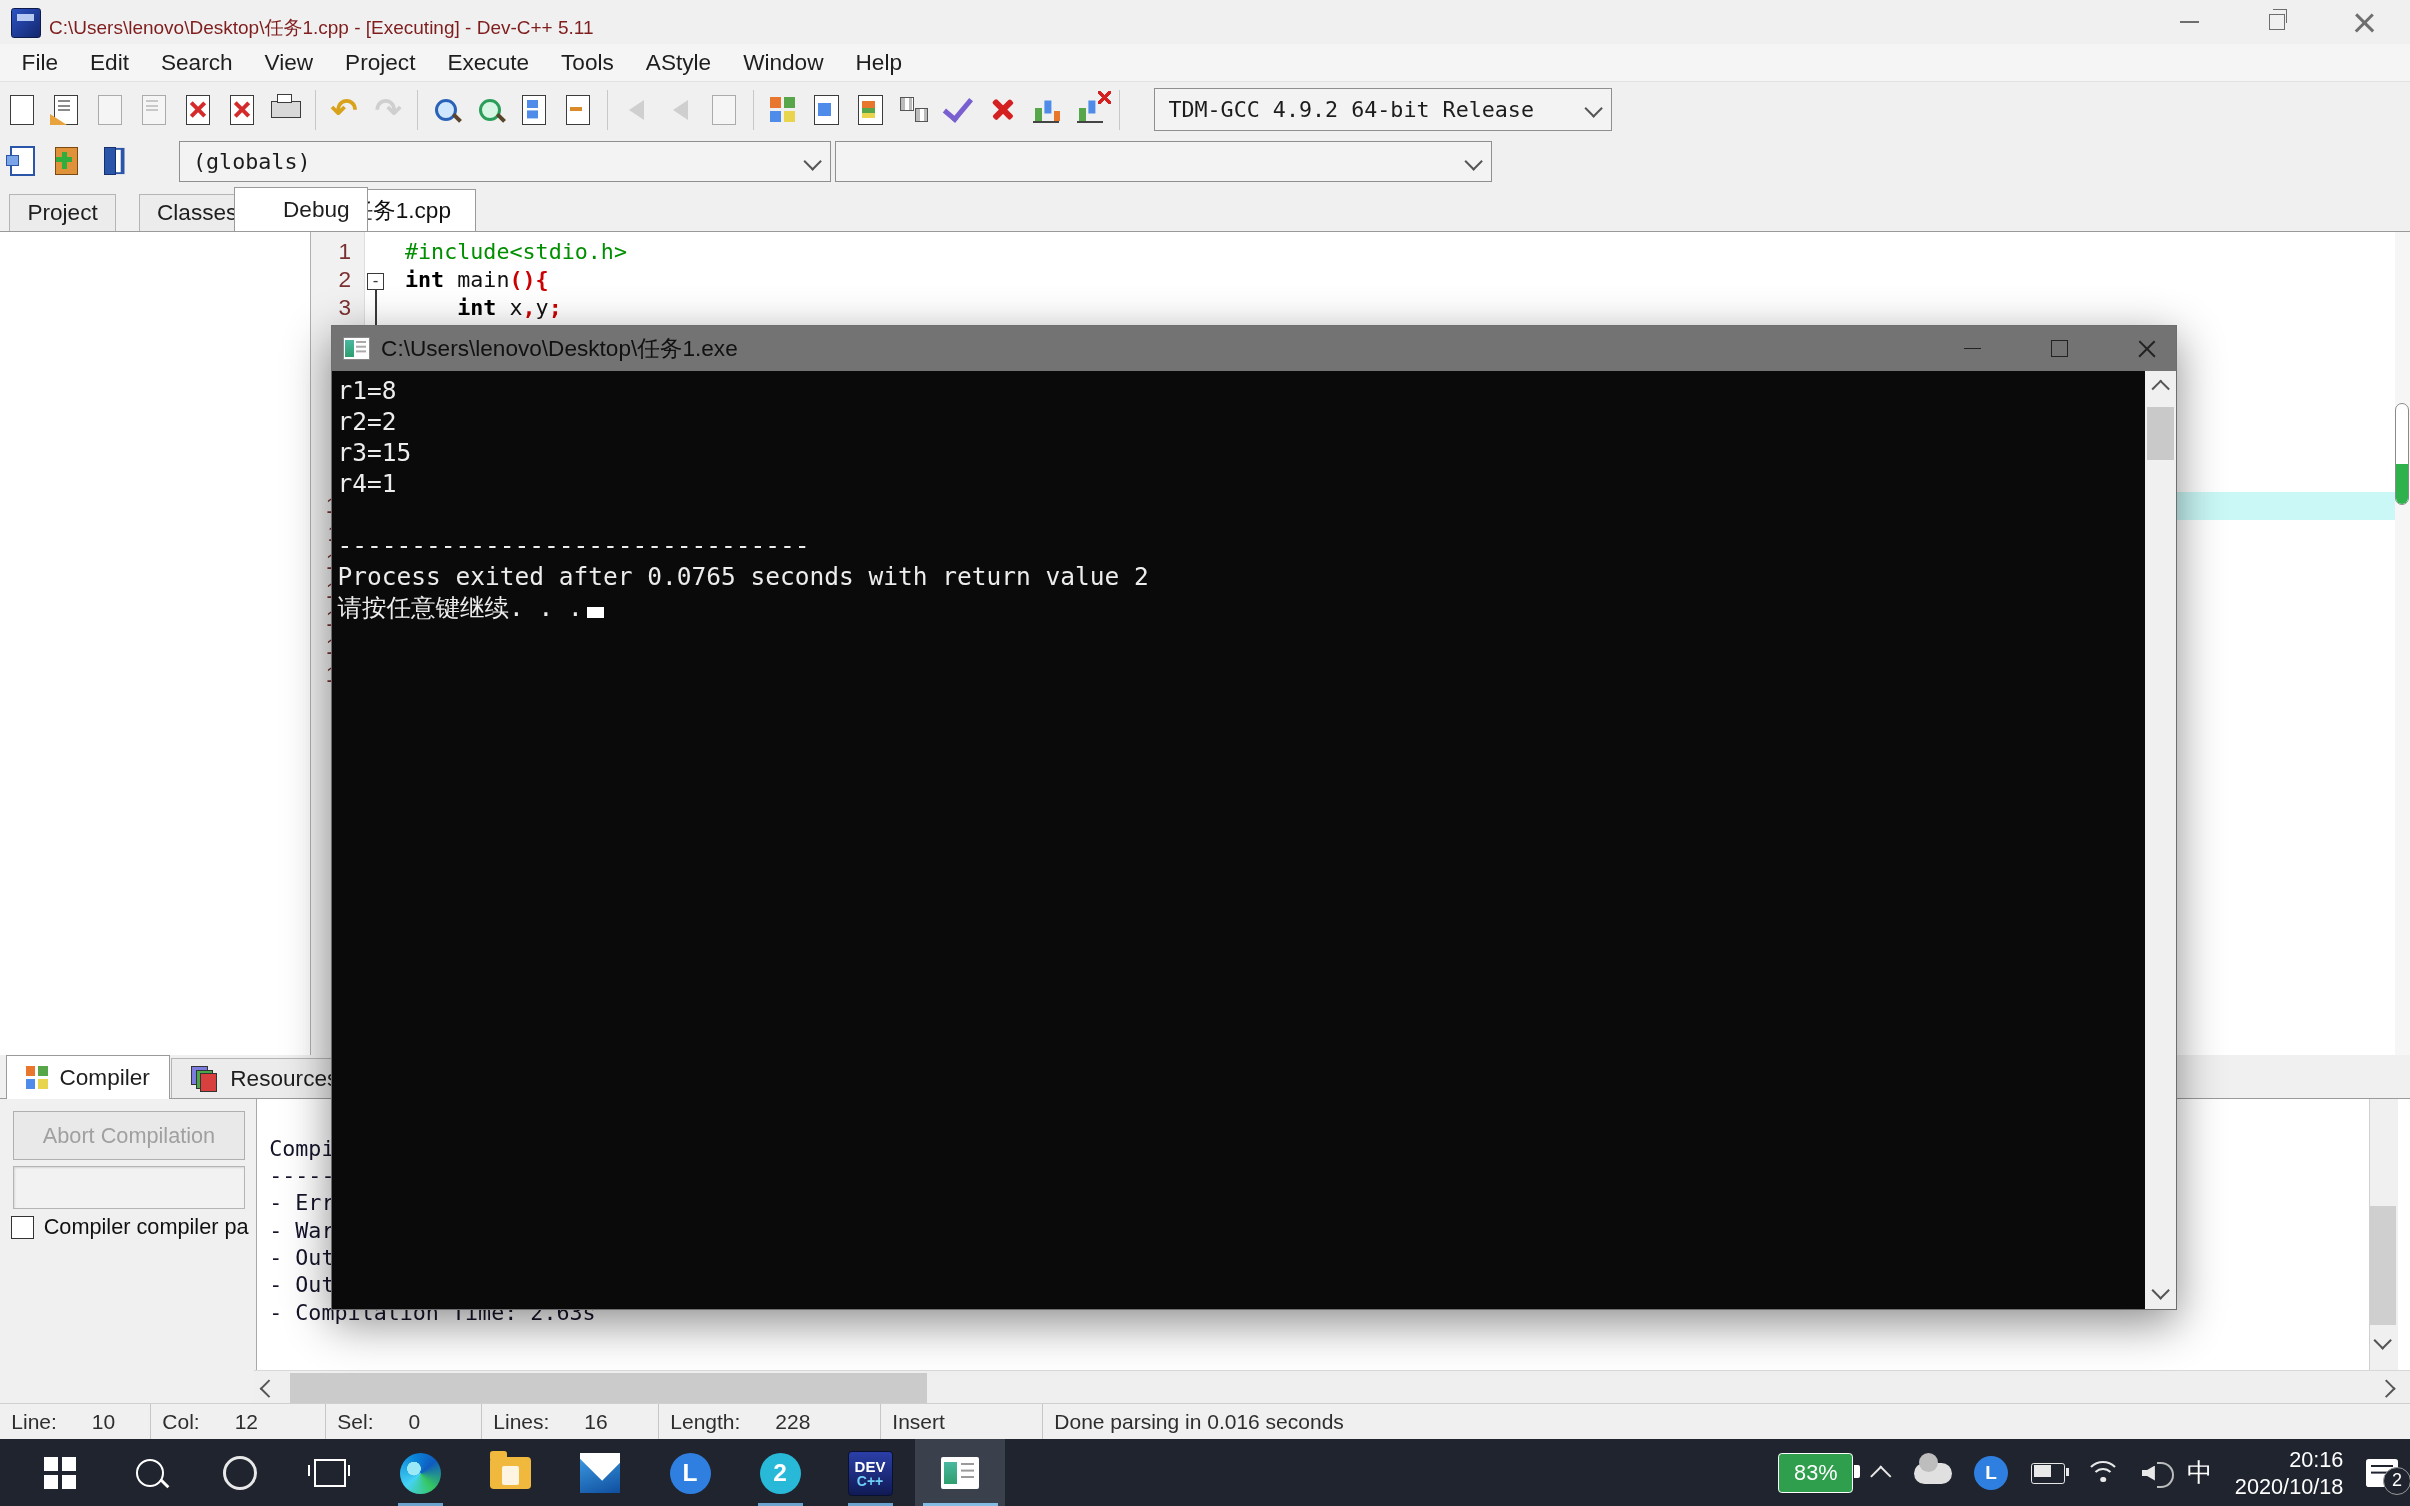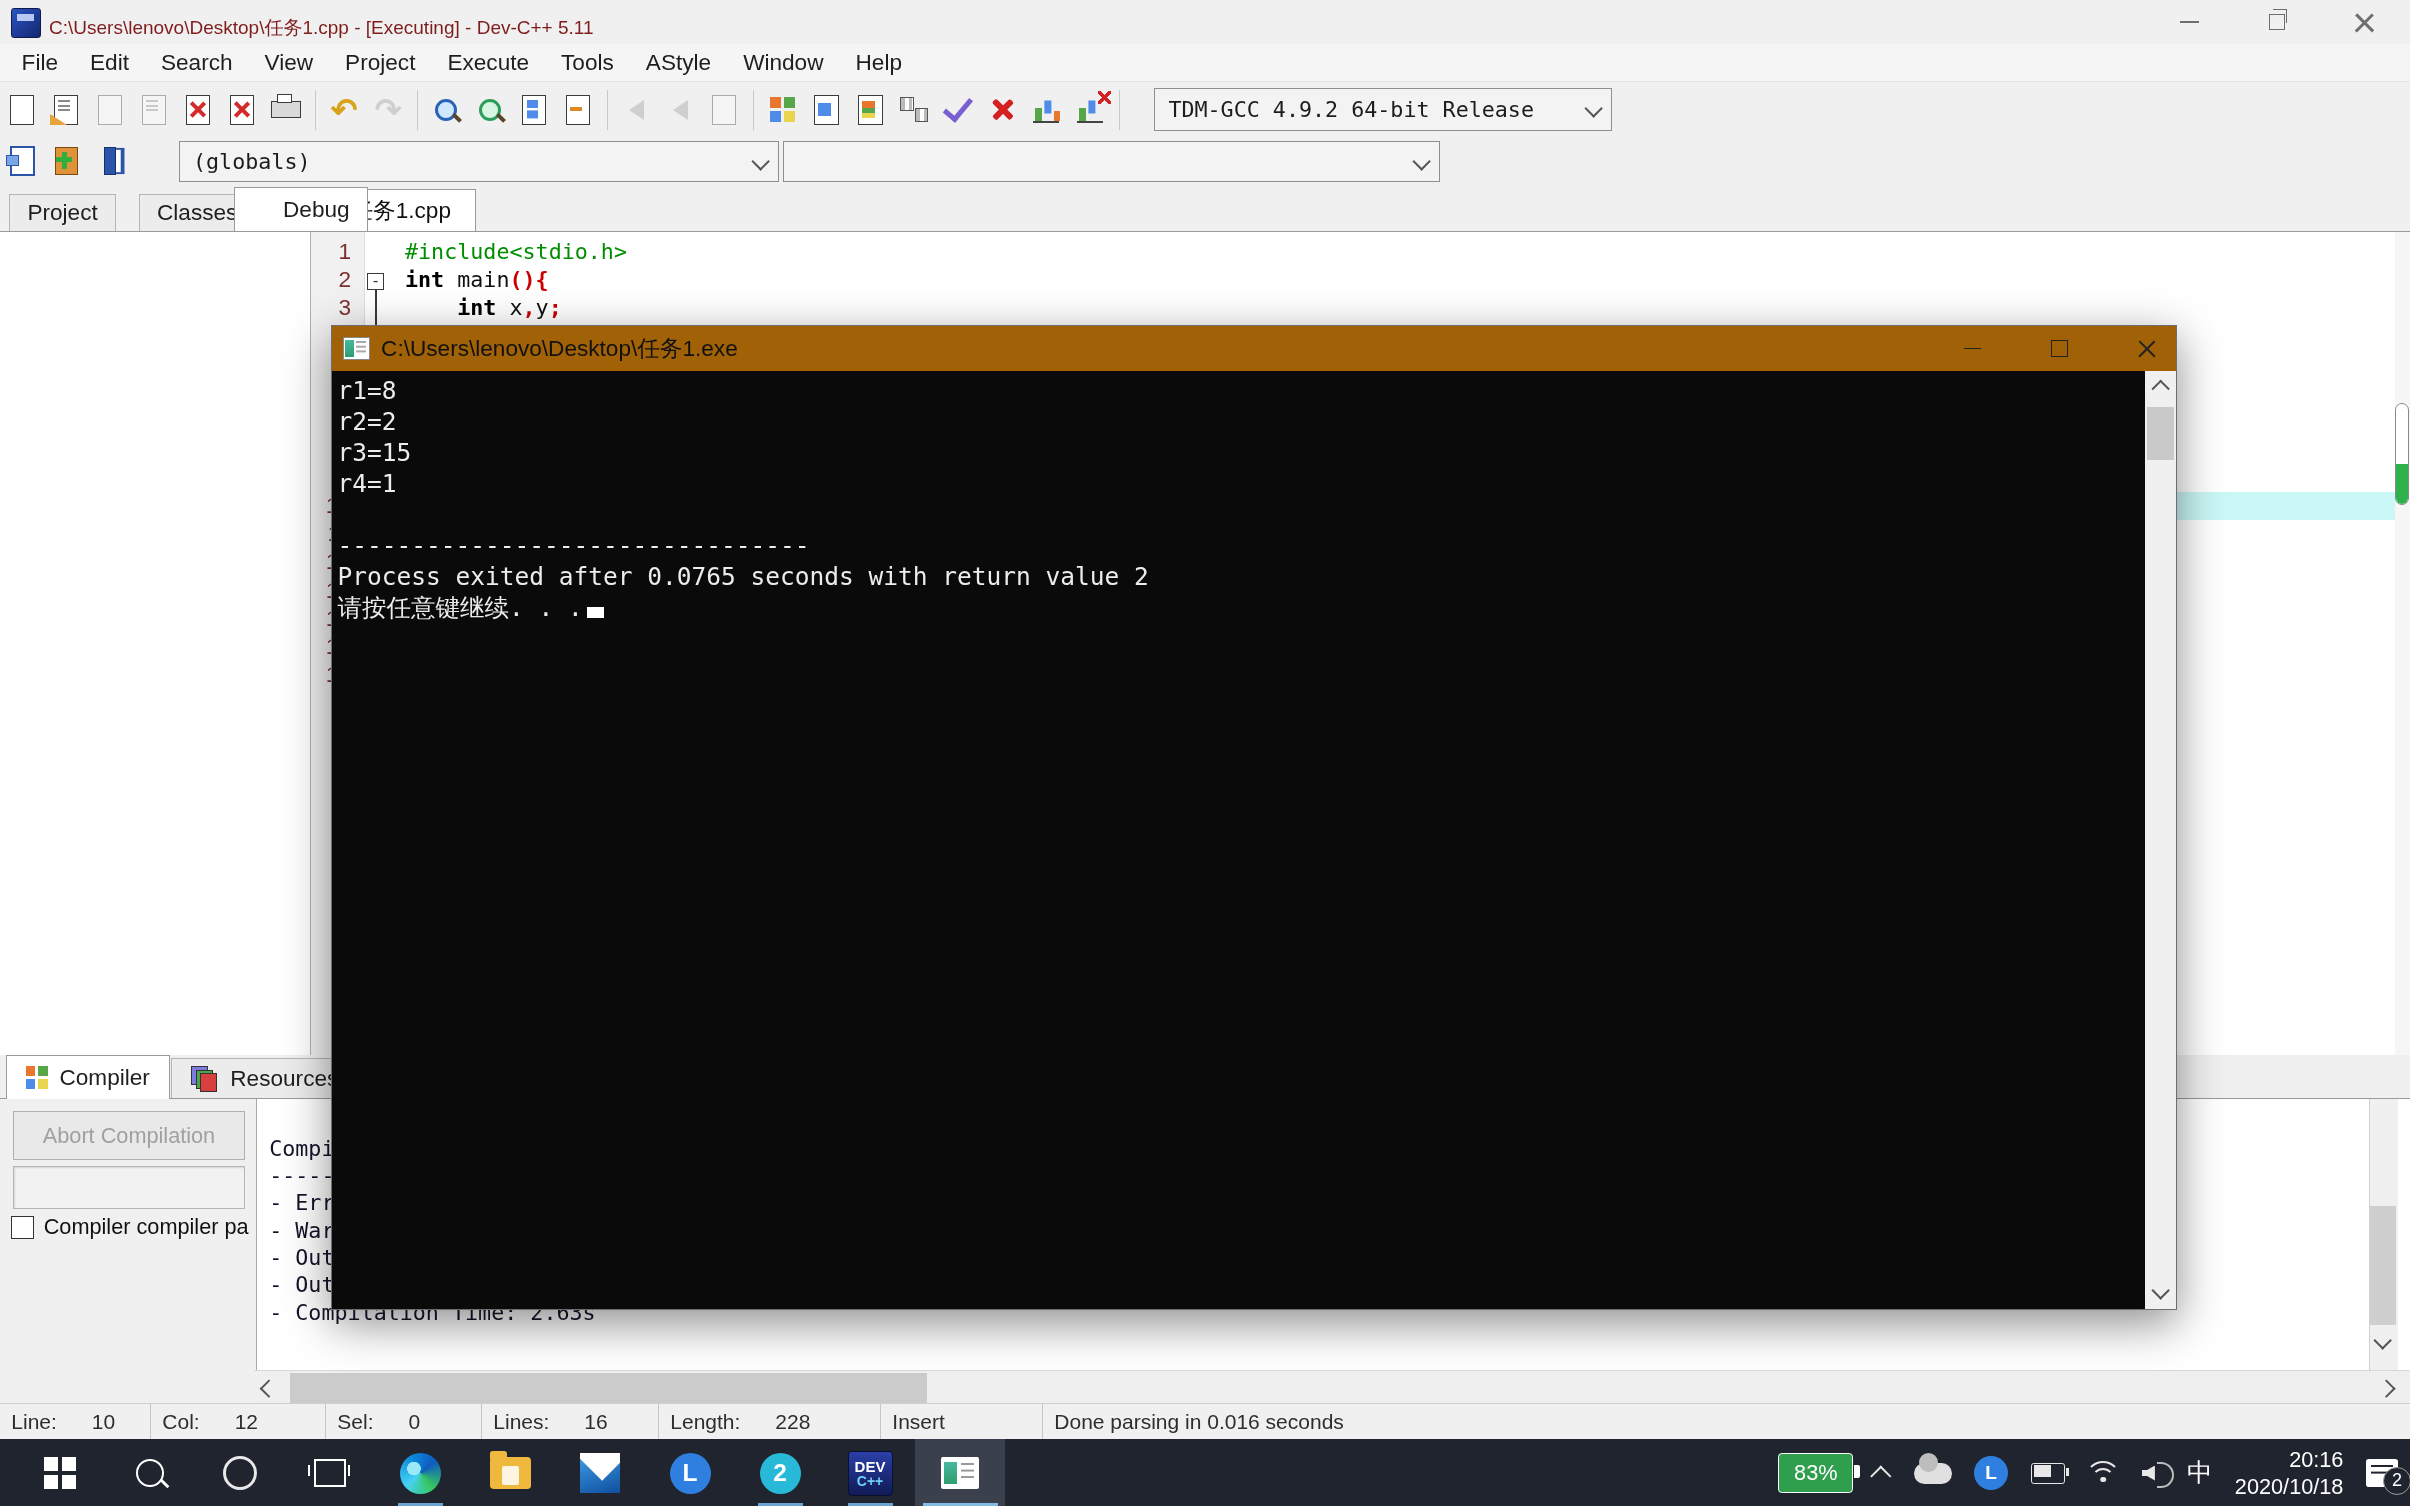--- a/index.html
+++ b/index.html
@@ -191,21 +191,21 @@
   .imetxt{font-size:25.4px;color:#fff;}
   .clockblk{text-align:right;font-size:21.7px;line-height:27px;color:#fff;}
   .notifico{width:32px;height:28px;background:#fff;border-radius:2.8px;position:relative;}
   .notifico:before{content:"";position:absolute;left:4.7px;top:5.6px;width:22.6px;height:2.8px;background:#1f242e;box-shadow:0 6.6px 0 #1f242e;}
   .notifbadge{position:absolute;right:-13px;bottom:-7.5px;width:26px;height:26px;border-radius:50%;background:#1f242e;
               border:1.9px solid #9a9a9a;color:#fff;font-size:18px;display:flex;align-items:center;justify-content:center;}
 
   
   .consolewin{left:331px;top:325px;width:1846px;height:985px;background:#fff;border:0.9px solid #6e6e6e;
               box-shadow:0 13px 43px rgba(0,0,0,.45);z-index:50;box-sizing:border-box;}
-  .ctitle{position:absolute;left:0;top:0;width:100%;height:45px;background:#a16207;display:flex;align-items:center;}
+  .ctitle{position:absolute;left:0;top:0;width:100%;height:45px;background:#737373;display:flex;align-items:center;}
   .cico{width:24.5px;height:21px;margin-left:11.3px;background:#fff;border:0.9px solid #888;position:relative;flex:none;overflow:hidden;}
   .cico:before{content:"";position:absolute;left:0.9px;top:1.9px;width:8.5px;height:17px;background:linear-gradient(#4ab8a2,#2f9e6e);}
   .cico:after{content:"";position:absolute;left:12.2px;top:2.8px;width:9.4px;height:1.9px;background:#aaa;box-shadow:0 4.7px 0 #aaa,0 9.4px 0 #aaa;}
   .ctext{margin-left:11.3px;font-size:22.6px;color:#111;white-space:pre;}
   .cbtn{position:absolute;top:0;width:58px;height:45px;display:flex;align-items:center;justify-content:center;}
   .cg-min{width:17px;height:1.9px;background:#222;}
   .cg-max{width:15px;height:15px;border:1.9px solid #222;}
   .cg-x{position:relative;width:19px;height:19px;}
   .cg-x:before,.cg-x:after{content:"";position:absolute;left:8.5px;top:-0.9px;width:1.9px;height:21.7px;background:#222;}
   .cg-x:before{transform:rotate(45deg);} .cg-x:after{transform:rotate(-45deg);}
@@ -341,21 +341,21 @@
   <div class="abs toolbar2">
     <div class="tbtn">
         <div class="i2-a"></div>
       </div>
     <div class="tbtn">
         <div class="i2-b"></div>
       </div>
     <div class="tbtn">
         <div class="i2-c"></div>
       </div>
-    <div class="combo" style="width:600px;margin-left:47px;height:41px;">
+    <div class="combo" style="width:652px;margin-left:47px;height:41px;">
       <span>(globals)</span>
       <div class="chev"></div>
     </div>
     <div class="combo" style="width:657px;margin-left:3.8px;height:41px;">
       <span></span>
       <div class="chev"></div>
     </div>
   </div>
 
   <div class="abs tabrow">

